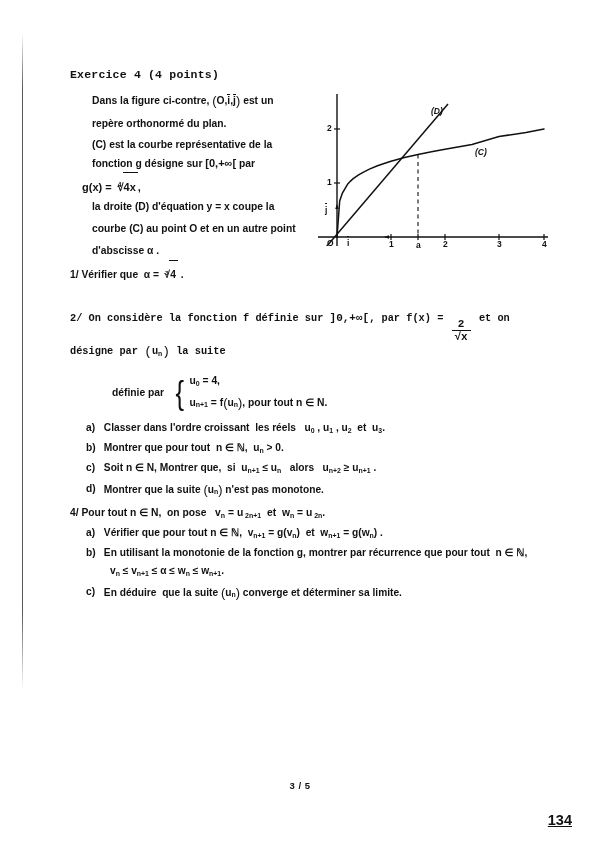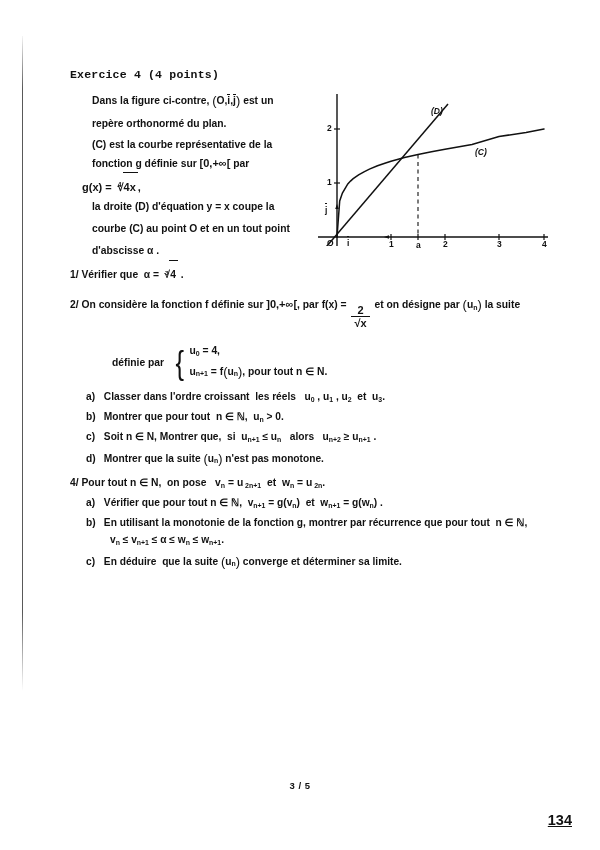--- a/index.html
+++ b/index.html
@@ -242,44 +242,44 @@
 
     <div class="intro">
       <div class="ln">
         <span>Dans la figure ci-contre,</span>
         <span class="par">(</span><span>O,</span><span class="vec">i</span><span>,</span><span class="vec">j</span><span class="par">)</span>
         <span>est un</span>
       </div>
       <div class="ln">repère orthonormé du plan.</div>
       <div class="ln tight">(C) est la courbe  représentative de la</div>
       <div class="ln">
-        <span>fonction g définie sur</span>
+        <span>fonction g désigne sur</span>
         <span style="font-size:11px;">[0,+∞[</span>
         <span>par</span>
       </div>
     </div>
 
     <div class="gfx-line">
       g(x) = <span class="rad"><span class="idx">4</span><span class="sign">√</span><span class="bar">4x</span></span>,
     </div>
 
     <div class="intro">
       <div class="ln">la droite (D) d'équation y = x coupe la</div>
-      <div class="ln">courbe (C)  au point  O et en un tout point</div>
+      <div class="ln">courbe (C)  au point  O et en un autre point</div>
       <div class="ln">d'abscisse α .</div>
     </div>
 
     <div class="q" style="margin-top:12px;">
       <span>1/</span>
       <span>Vérifier que</span>
       &nbsp;α =
       <span class="rad"><span class="idx">3</span><span class="sign">√</span><span class="bar">4</span></span> .
     </div>
 
-    <div class="q q-wide" style="margin-top:15px;">
+    <div class="q q-wide" style="margin-top:30px;font-family:Liberation Mono, monospace;">
       <span>2/</span>
       <span>On considère  la fonction f définie sur</span>
       <span style="font-size:11px;">]0,+∞[</span><span>, par  f(x) =</span>
       <span class="frac">
         <span class="num">2</span>
         <span class="den">√x</span>
       </span>
       <span>et on désigne par</span>
       <span><span class="par">(</span>u<sub>n</sub><span class="par">)</span></span>
       <span>la suite</span>

